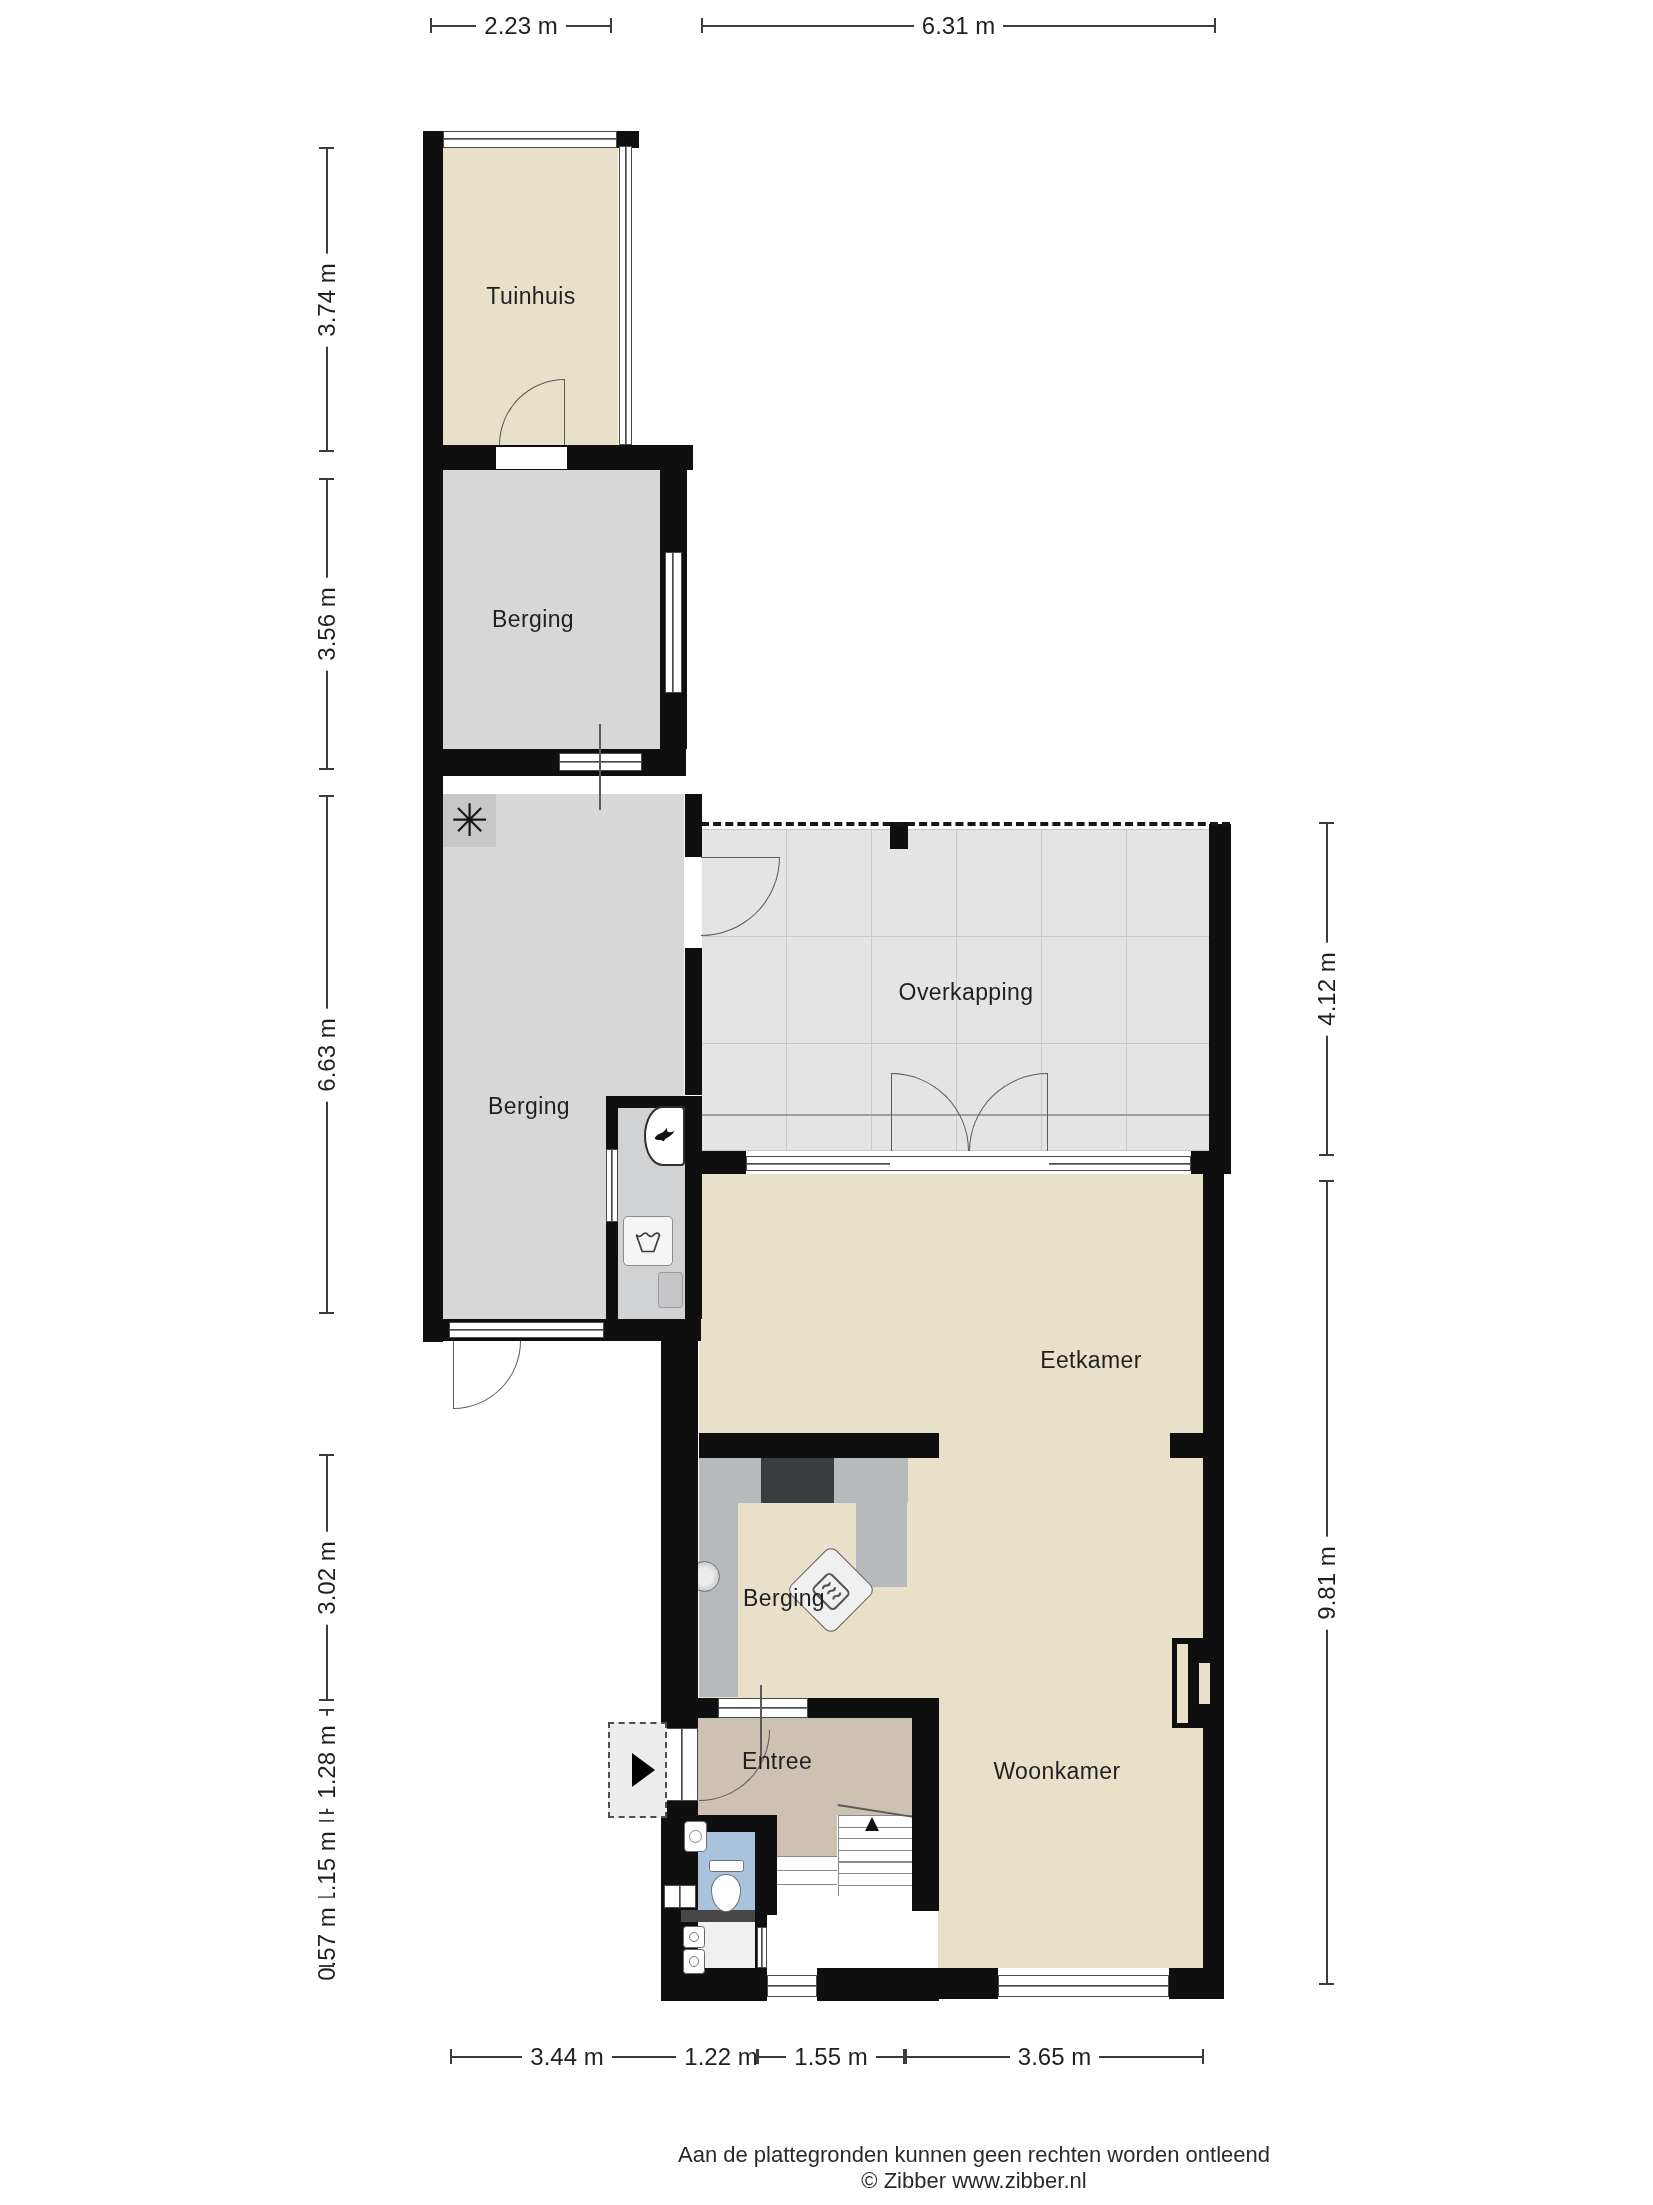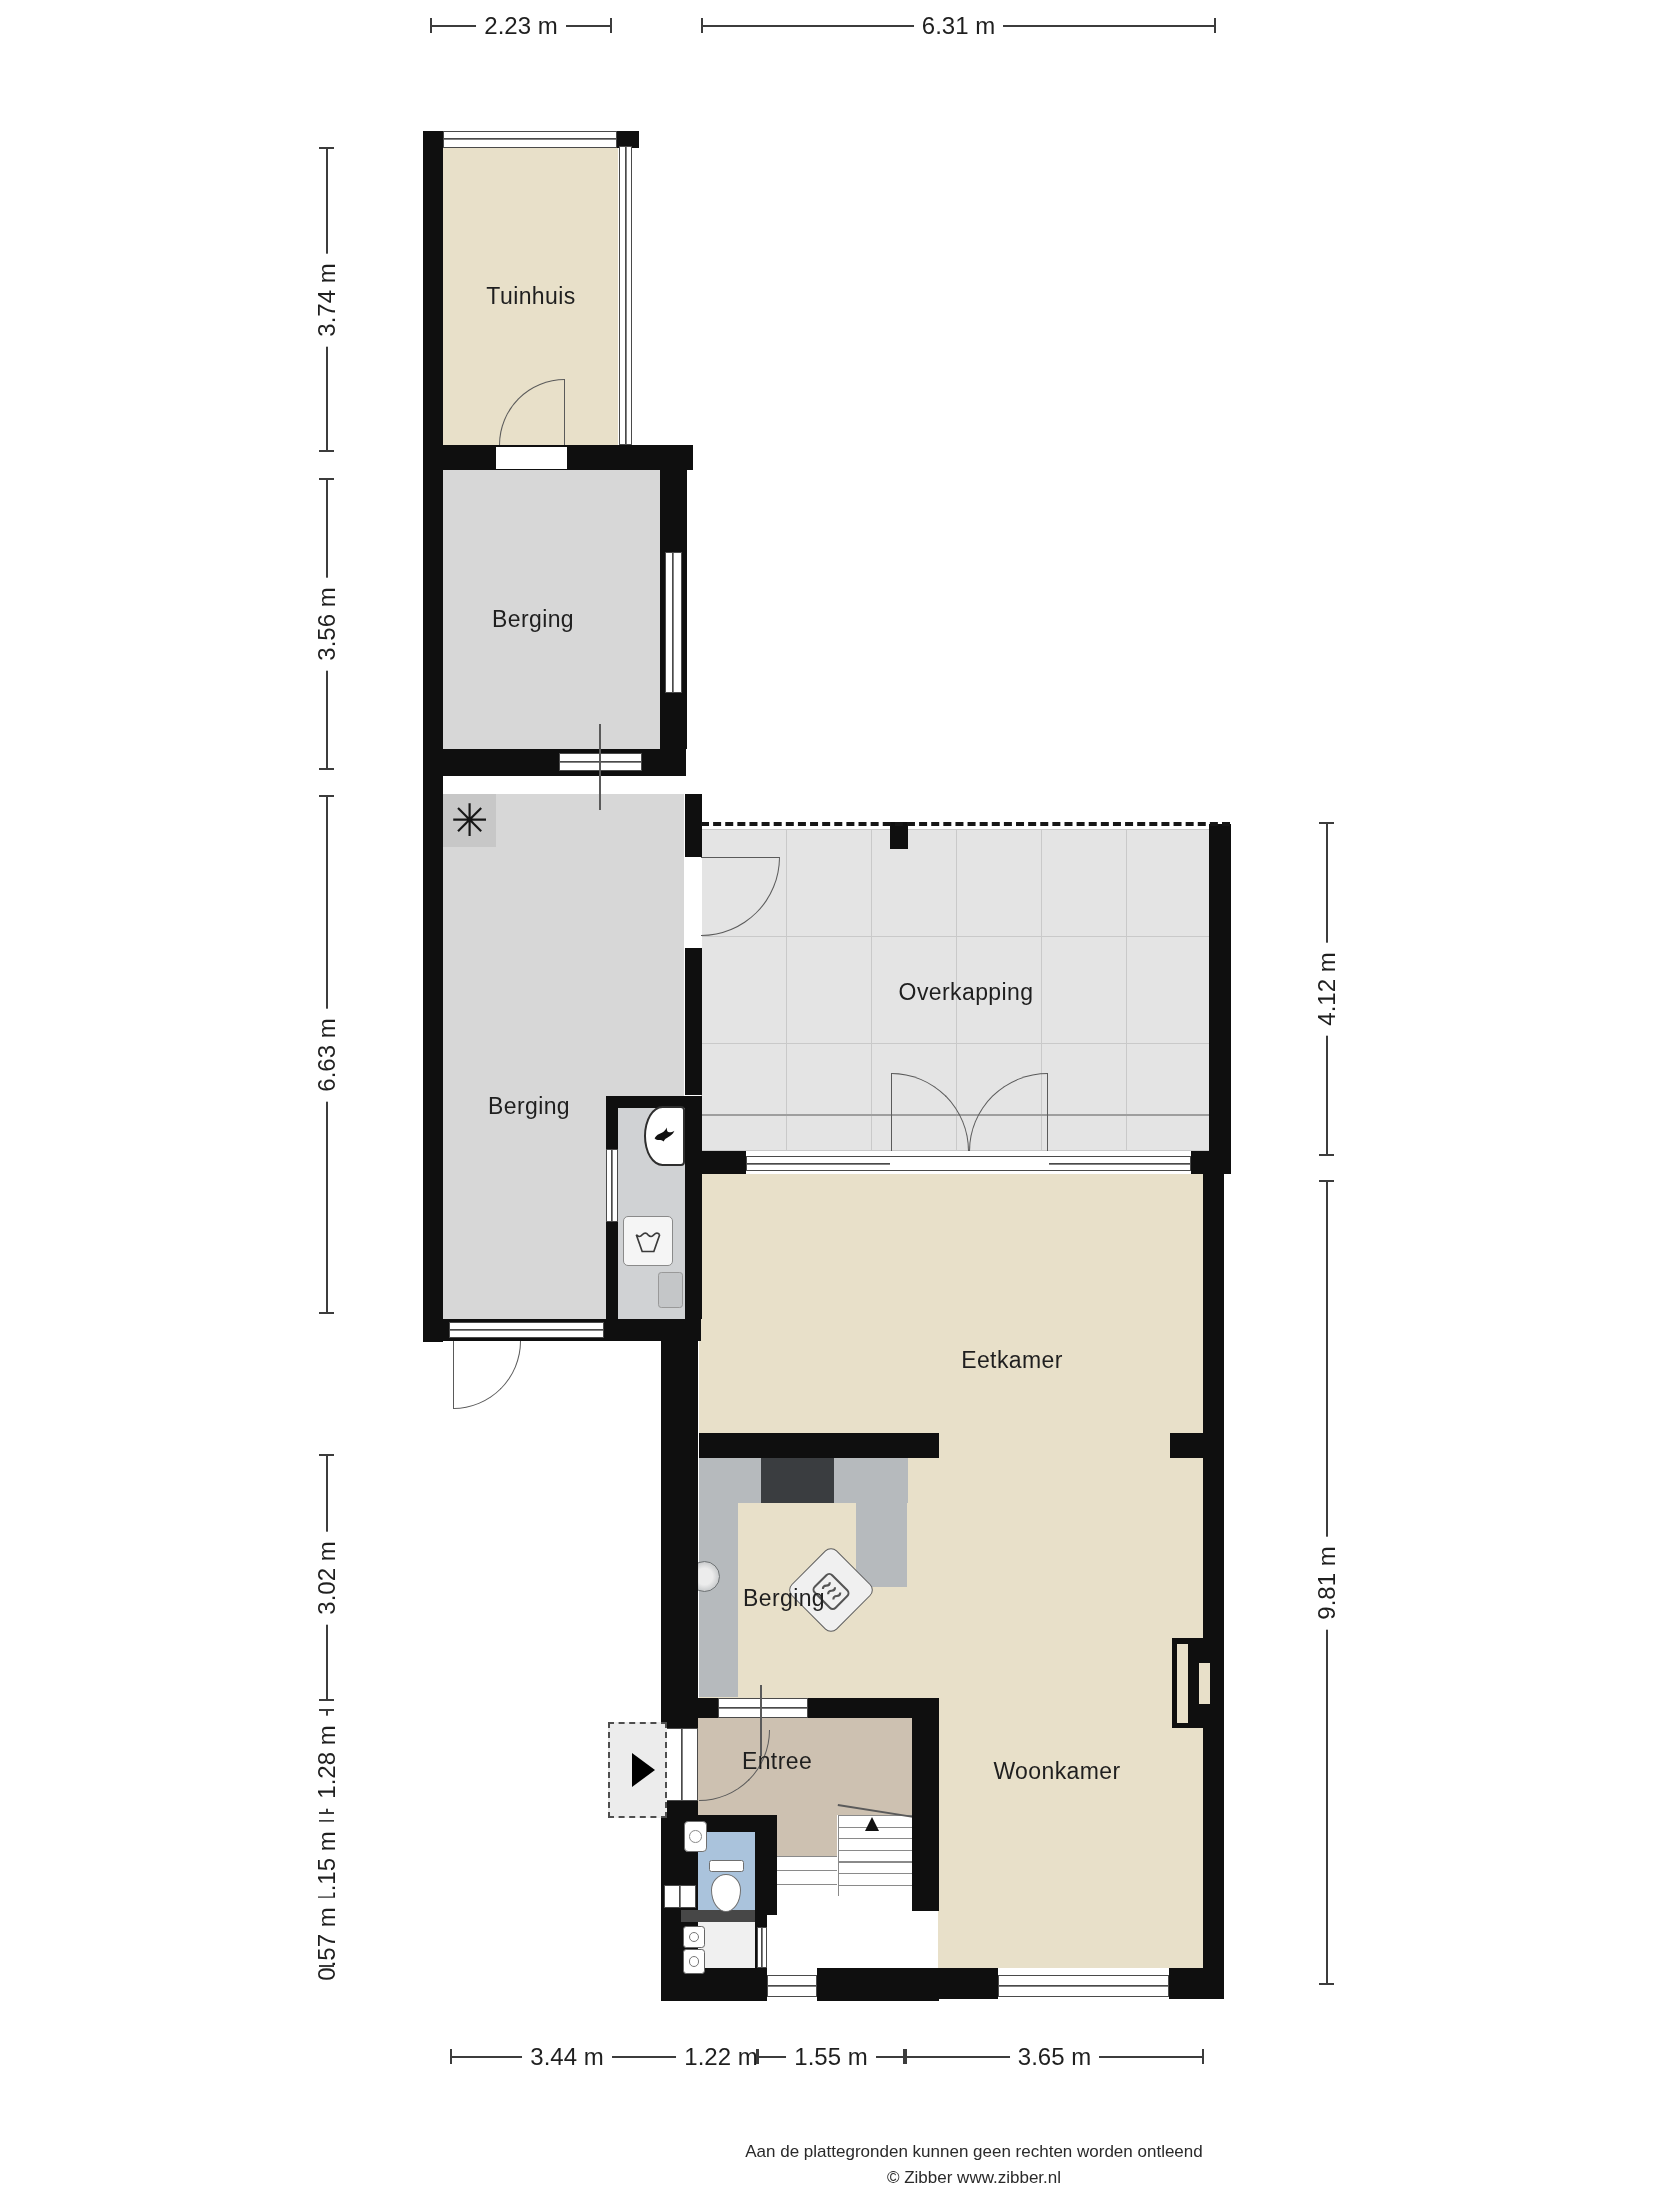--- a/index.html
+++ b/index.html
@@ -28,21 +28,21 @@
   
   .dim-h{position:absolute;height:1.7px;background:var(--dim);}
   .dim-h::before,.dim-h::after{content:"";position:absolute;top:-6.6px;width:1.7px;height:15px;background:var(--dim);}
   .dim-h::before{left:0;} .dim-h::after{right:0;}
   .dim-v{position:absolute;width:1.7px;background:var(--dim);}
   .dim-v::before,.dim-v::after{content:"";position:absolute;left:-6.6px;height:1.7px;width:15px;background:var(--dim);}
   .dim-v::before{top:0;} .dim-v::after{bottom:0;}
   .dim-label{position:absolute;left:50%;top:50%;transform:translate(-50%,-50%);
              background:var(--paper);font-size:24px;color:var(--text);padding:1.7px 8.3px;white-space:nowrap;}
   .dim-v .dim-label{transform:translate(-50%,-50%) rotate(-90deg);padding:1.7px 10px;}
-  .footer-line{position:absolute;transform:translateX(-50%);font-size:17px;color:#2a2a2a;white-space:nowrap;}
+  .footer-line{position:absolute;transform:translateX(-50%);font-size:22px;color:#2a2a2a;white-space:nowrap;}
   .fixture{position:absolute;box-sizing:border-box;}
   svg{display:block;}
 </style>
 </head>
 <body>
 
 <div id="canvas">
 
   <div class="floor" style="left:443px;top:146px;width:175px;height:299px;background:var(--cream);"></div>
   <div class="floor" style="left:443px;top:470px;width:217px;height:279px;background:var(--gray);"></div>
@@ -186,21 +186,21 @@
   </div>
 
   <div class="fixture" style="left:608px;top:1722px;width:59px;height:96px;background:#ececec;border:2.5px dashed #4e4e4e;"></div>
   <div class="fixture" style="left:632px;top:1753px;width:0;height:0;
        border-top:17.4px solid transparent;border-bottom:17.4px solid transparent;border-left:23px solid #000;"></div>
 
   <div class="room-label" style="left:531px;top:296px;">Tuinhuis</div>
   <div class="room-label" style="left:533px;top:619px;">Berging</div>
   <div class="room-label" style="left:529px;top:1106px;">Berging</div>
   <div class="room-label" style="left:966px;top:992px;">Overkapping</div>
-  <div class="room-label" style="left:1012px;top:1360px;">Eetkamer</div>
+  <div class="room-label" style="left:1091px;top:1360px;">Eetkamer</div>
   <div class="room-label" style="left:784px;top:1598px;">Berging</div>
   <div class="room-label" style="left:777px;top:1761px;">Entree</div>
   <div class="room-label" style="left:1057px;top:1771px;">Woonkamer</div>
 
   <div class="dim-h" style="left:430px;top:25px;width:182px;">
     <span class="dim-label">2.23 m</span>
   </div>
   <div class="dim-h" style="left:701px;top:25px;width:515px;">
     <span class="dim-label">6.31 m</span>
   </div>

